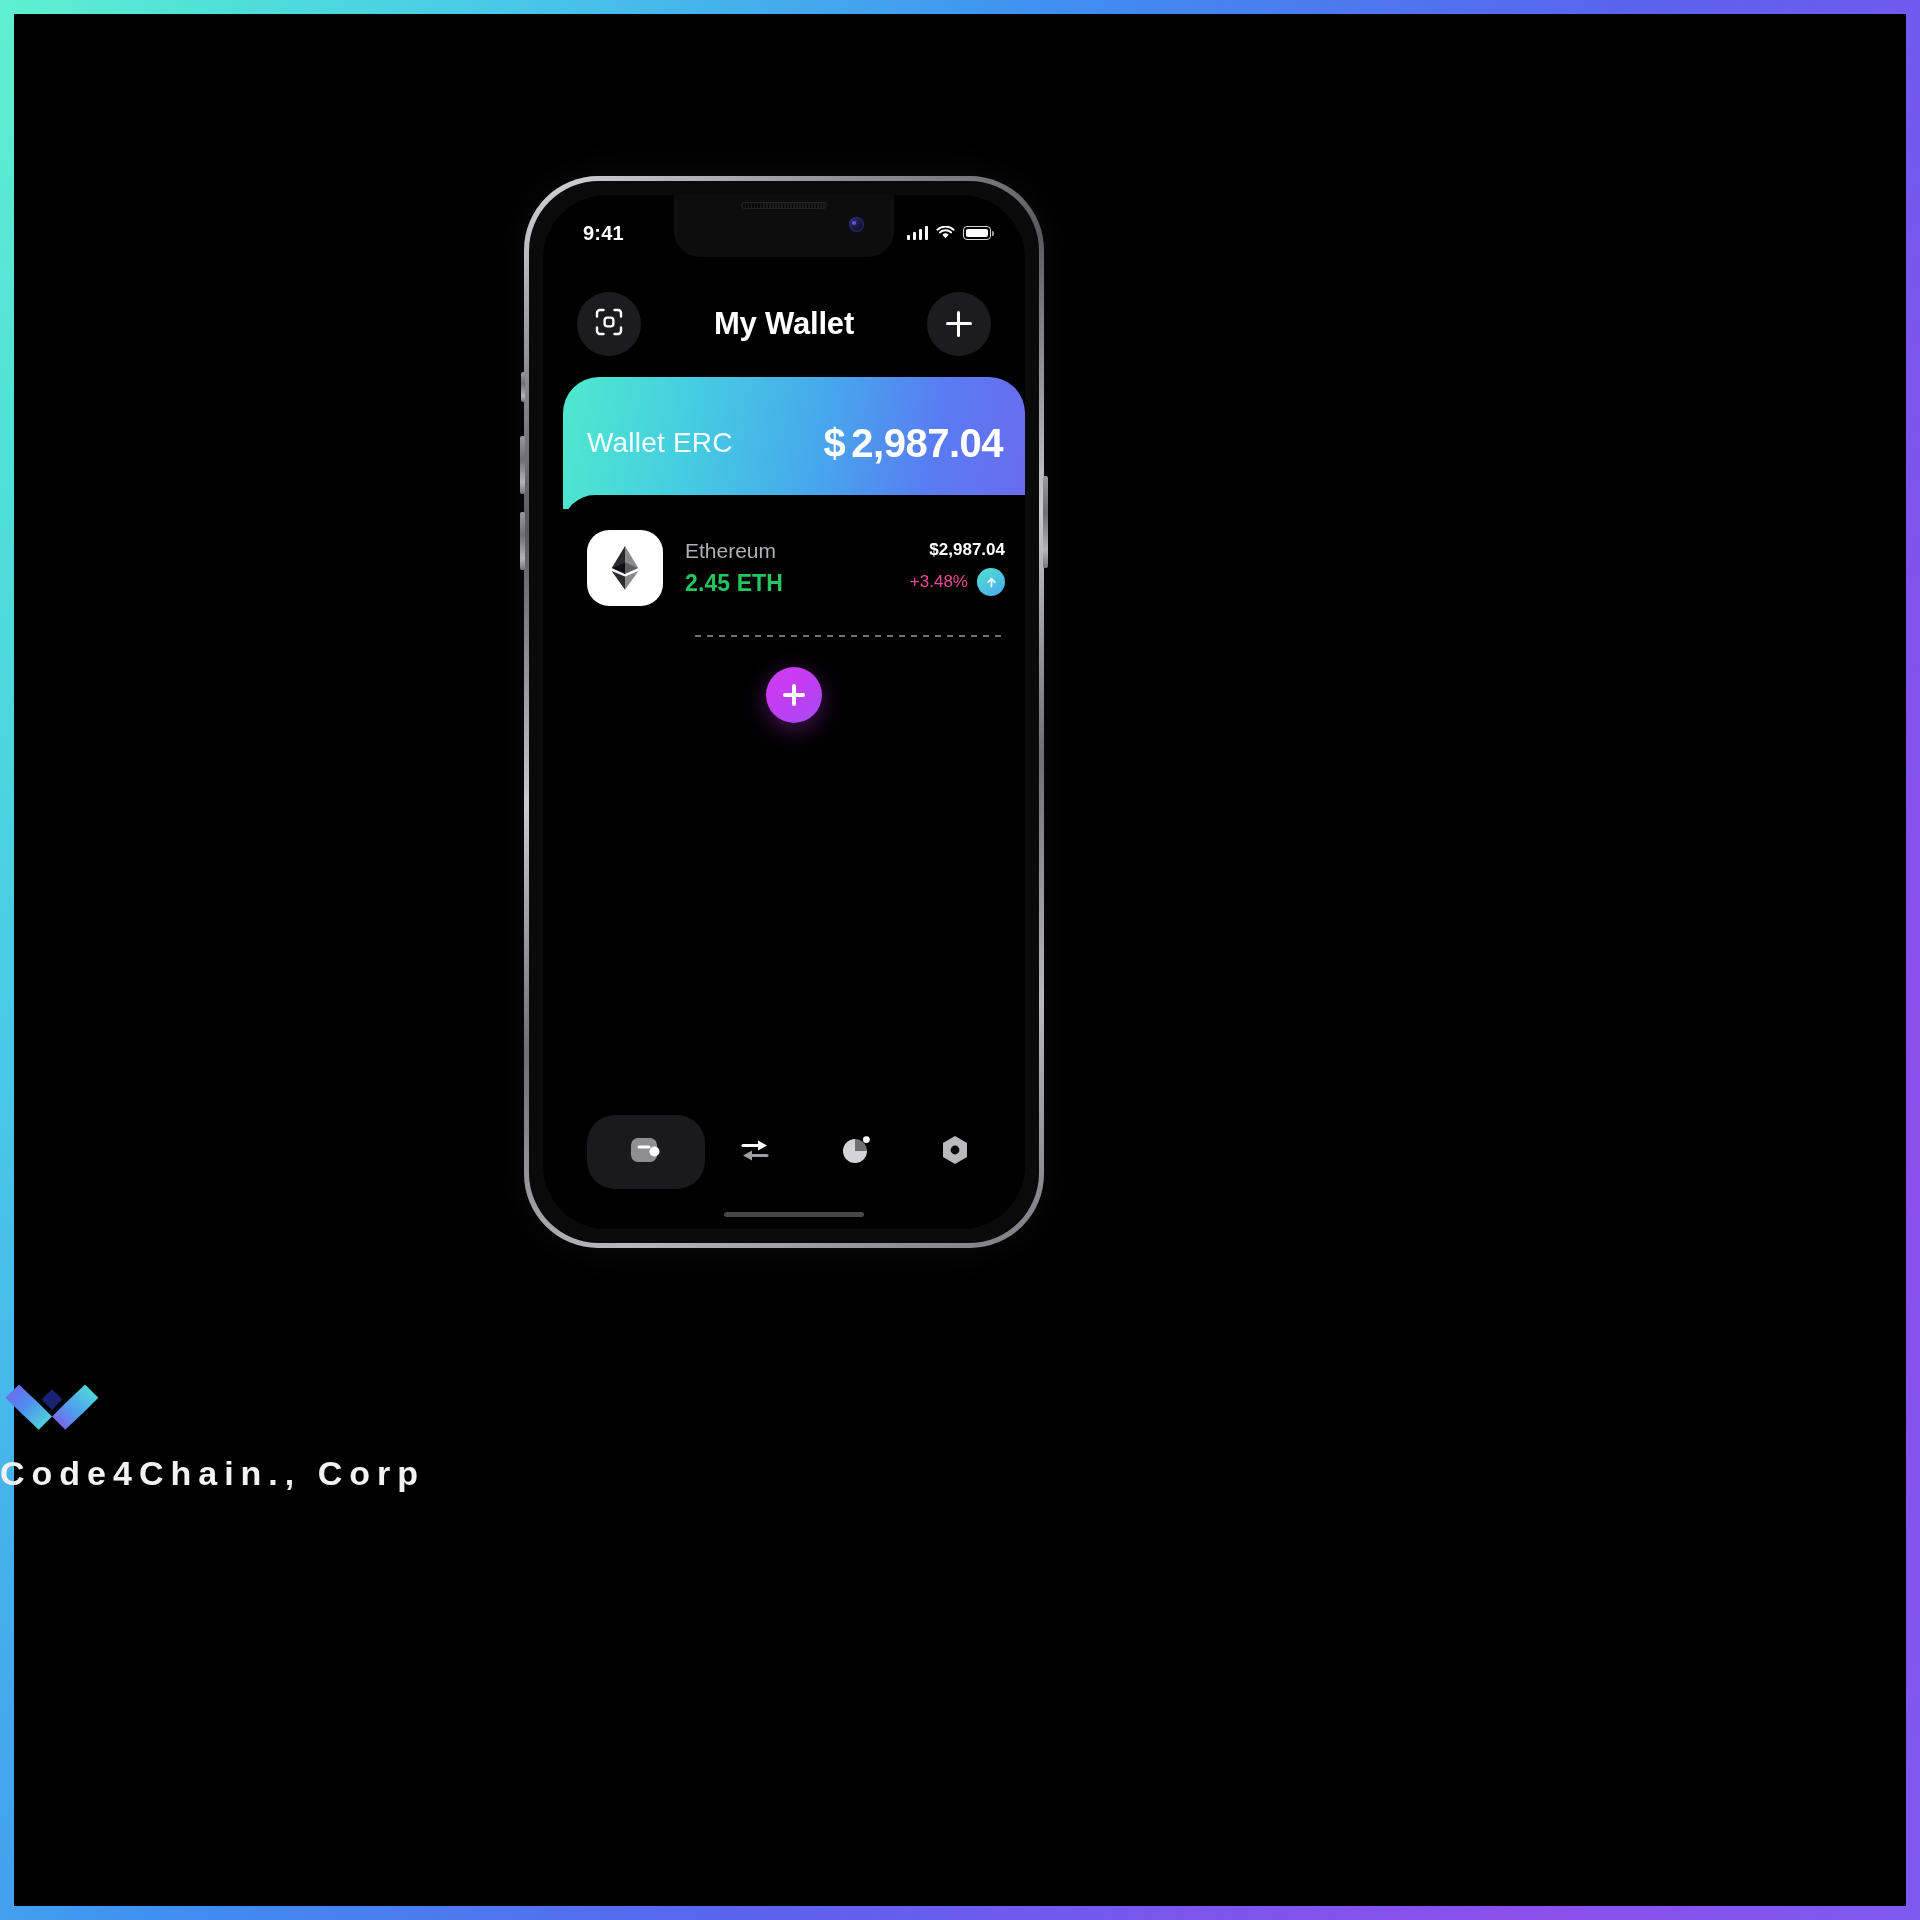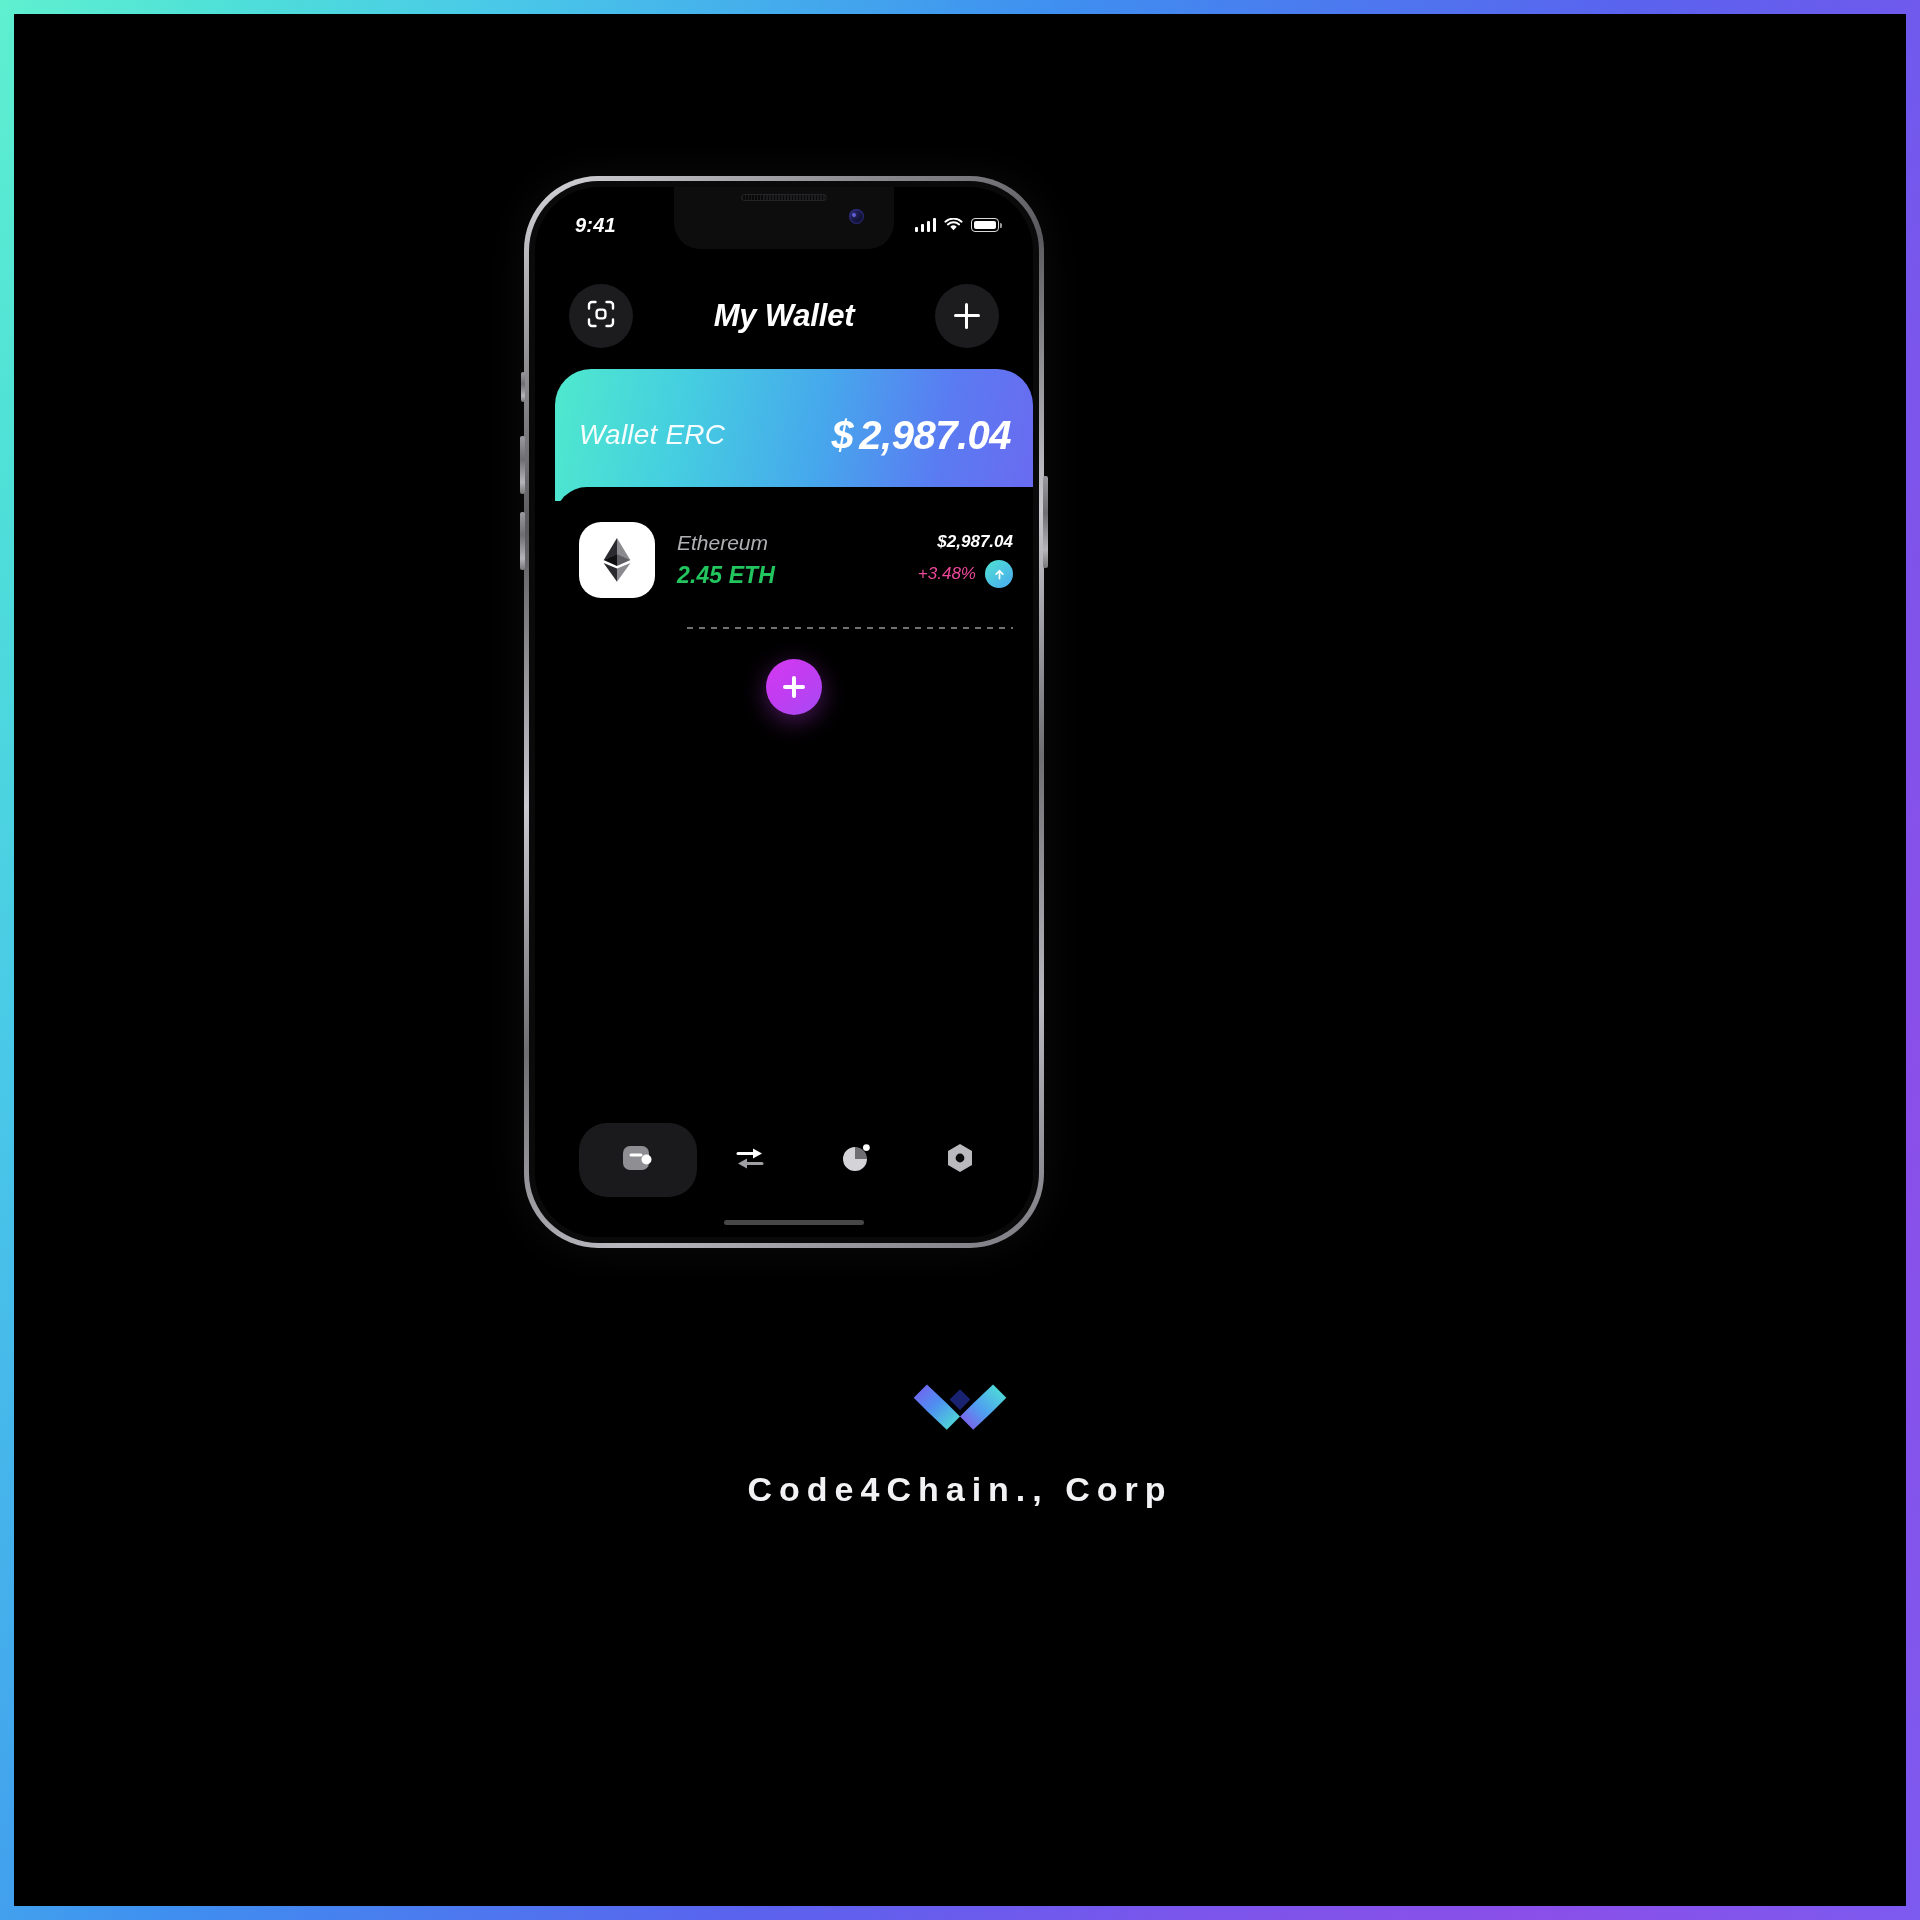--- a/index.html
+++ b/index.html
@@ -37,22 +37,21 @@
     border-radius: 74px;
     background: linear-gradient(150deg,#d8d8dc 0%, #8e8e93 14%, #5a5a5e 26%,
                                 #c9c9cf 46%, #6e6e73 64%, #b8b8be 82%, #7a7a80 100%);
     padding: 5px;
     box-shadow: 0 0 44px rgba(255,255,255,0.05);
   }
   .device-mid {
     width: 100%; height: 100%;
     border-radius: 70px;
     background: #0a0a0b;
-    padding: 6px;
-    font-style: italic;
+    padding: 14px;
   }
   .screen {
     position: relative;
     width: 100%; height: 100%;
     border-radius: 64px;
     background: #000;
     overflow: hidden;
   }
 
   
@@ -289,21 +288,21 @@
     left: 50%; transform: translateX(-50%);
     bottom: 12px; width: 140px; height: 5px;
     border-radius: 3px; background: rgba(255,255,255,.28);
   }
 
   
   .brand {
     position: absolute;
     left: 0; right: 0; top: 1380px;
     display: flex; flex-direction: column;
-    align-items: center; gap: 28px;
+    align-items: flex-start; gap: 12px;
   }
   .brand-name {
     color: #f2f2f4;
     font-size: 34px; font-weight: bold;
     letter-spacing: 7px;
   }
 </style>
 </head>
 <body>
 

